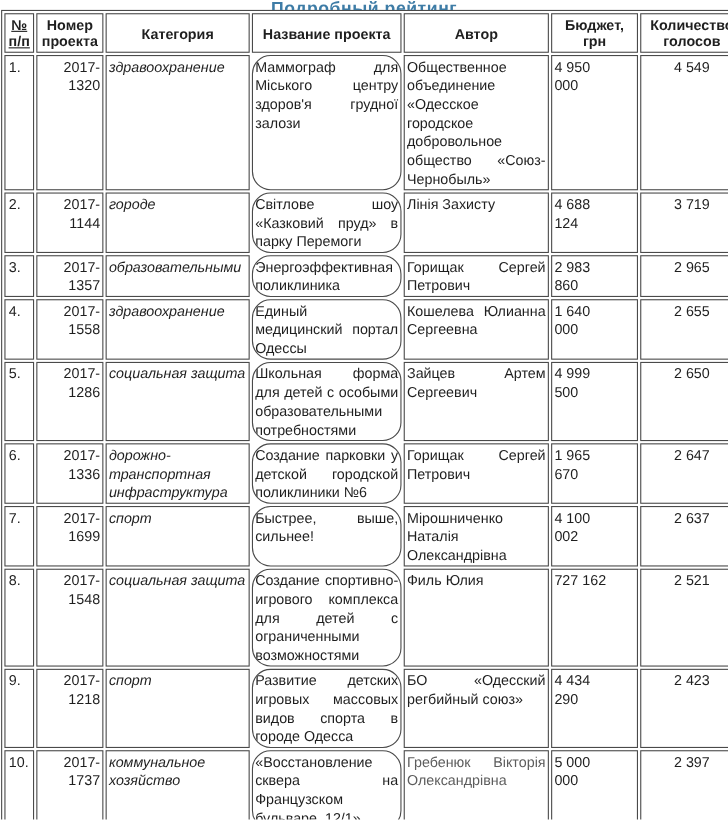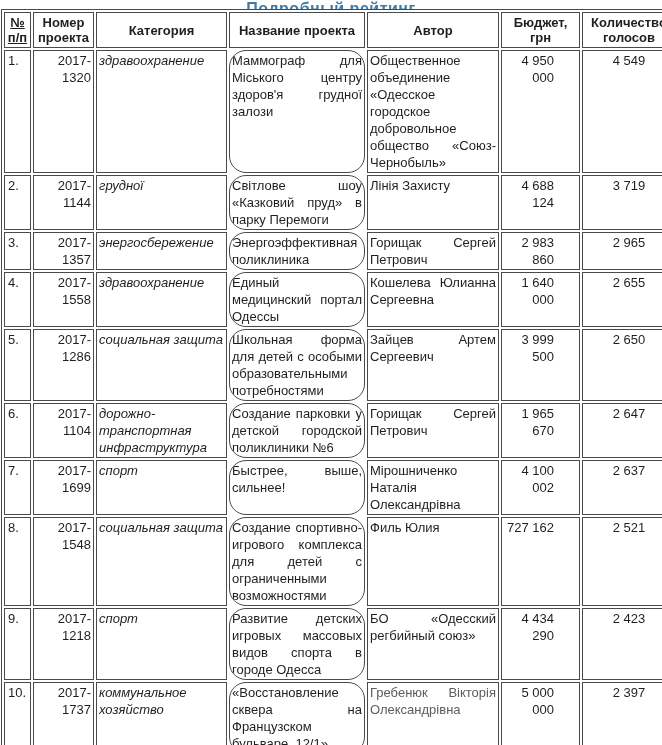--- a/index.html
+++ b/index.html
@@ -54,21 +54,21 @@
     vertical-align: middle;
     line-height: 15px;
     padding: 2px 1px;
   }
   .rating th.th0 { word-break: break-all; text-decoration: underline; }
   td.c-num    { text-align: left; padding-left: 3px; }
   td.c-pid    { text-align: right; }
   td.c-cat    { font-style: italic; }
   td.c-name   { text-align: justify; border-radius: 17px; }
   td.c-author { text-align: justify; }
-  td.c-budget { text-align: right; padding-right: 25px; }
+  td.c-budget { text-align: left; padding-right: 25px; }
   td.c-votes  { text-align: center; }
   td.muted    { color: #5d5d5d; }
 </style>
 </head>
 <body>
 
 <div class="top-link-wrap">
   <a class="top-link">Подробный рейтинг</a>
 </div>
 
@@ -99,56 +99,56 @@
         <td class="c-pid">2017-1320</td>
         <td class="c-cat">здравоохранение</td>
         <td class="c-name">Маммограф для Міського центру здоров'я грудної залози</td>
         <td class="c-author">Общественное объединение «Одесское городское добровольное общество «Союз-Чернобыль»</td>
         <td class="c-budget">4 950 000</td>
         <td class="c-votes">4 549</td>
       </tr>
       <tr>
         <td class="c-num">2.</td>
         <td class="c-pid">2017-1144</td>
-        <td class="c-cat">грудної</td>
+        <td class="c-cat">городе</td>
         <td class="c-name">Світлове шоу «Казковий пруд» в парку Перемоги</td>
         <td class="c-author">Лінія Захисту</td>
         <td class="c-budget">4 688 124</td>
         <td class="c-votes">3 719</td>
       </tr>
       <tr>
         <td class="c-num">3.</td>
         <td class="c-pid">2017-1357</td>
-        <td class="c-cat">энергосбережение</td>
+        <td class="c-cat">образовательными</td>
         <td class="c-name">Энергоэффективная поликлиника</td>
         <td class="c-author">Горищак Сергей Петрович</td>
         <td class="c-budget">2 983 860</td>
         <td class="c-votes">2 965</td>
       </tr>
       <tr>
         <td class="c-num">4.</td>
         <td class="c-pid">2017-1558</td>
         <td class="c-cat">здравоохранение</td>
         <td class="c-name">Единый медицинский портал Одессы</td>
         <td class="c-author">Кошелева Юлианна Сергеевна</td>
         <td class="c-budget">1 640 000</td>
         <td class="c-votes">2 655</td>
       </tr>
       <tr>
         <td class="c-num">5.</td>
         <td class="c-pid">2017-1286</td>
         <td class="c-cat">социальная защита</td>
         <td class="c-name">Школьная форма для детей с особыми образовательными потребностями</td>
         <td class="c-author">Зайцев Артем Сергеевич</td>
-        <td class="c-budget">3 999 500</td>
+        <td class="c-budget">4 999 500</td>
         <td class="c-votes">2 650</td>
       </tr>
       <tr>
         <td class="c-num">6.</td>
-        <td class="c-pid">2017-1104</td>
+        <td class="c-pid">2017-1336</td>
         <td class="c-cat">дорожно-транспортная инфраструктура</td>
         <td class="c-name">Создание парковки у детской городской поликлиники №6</td>
         <td class="c-author">Горищак Сергей Петрович</td>
         <td class="c-budget">1 965 670</td>
         <td class="c-votes">2 647</td>
       </tr>
       <tr>
         <td class="c-num">7.</td>
         <td class="c-pid">2017-1699</td>
         <td class="c-cat">спорт</td>

